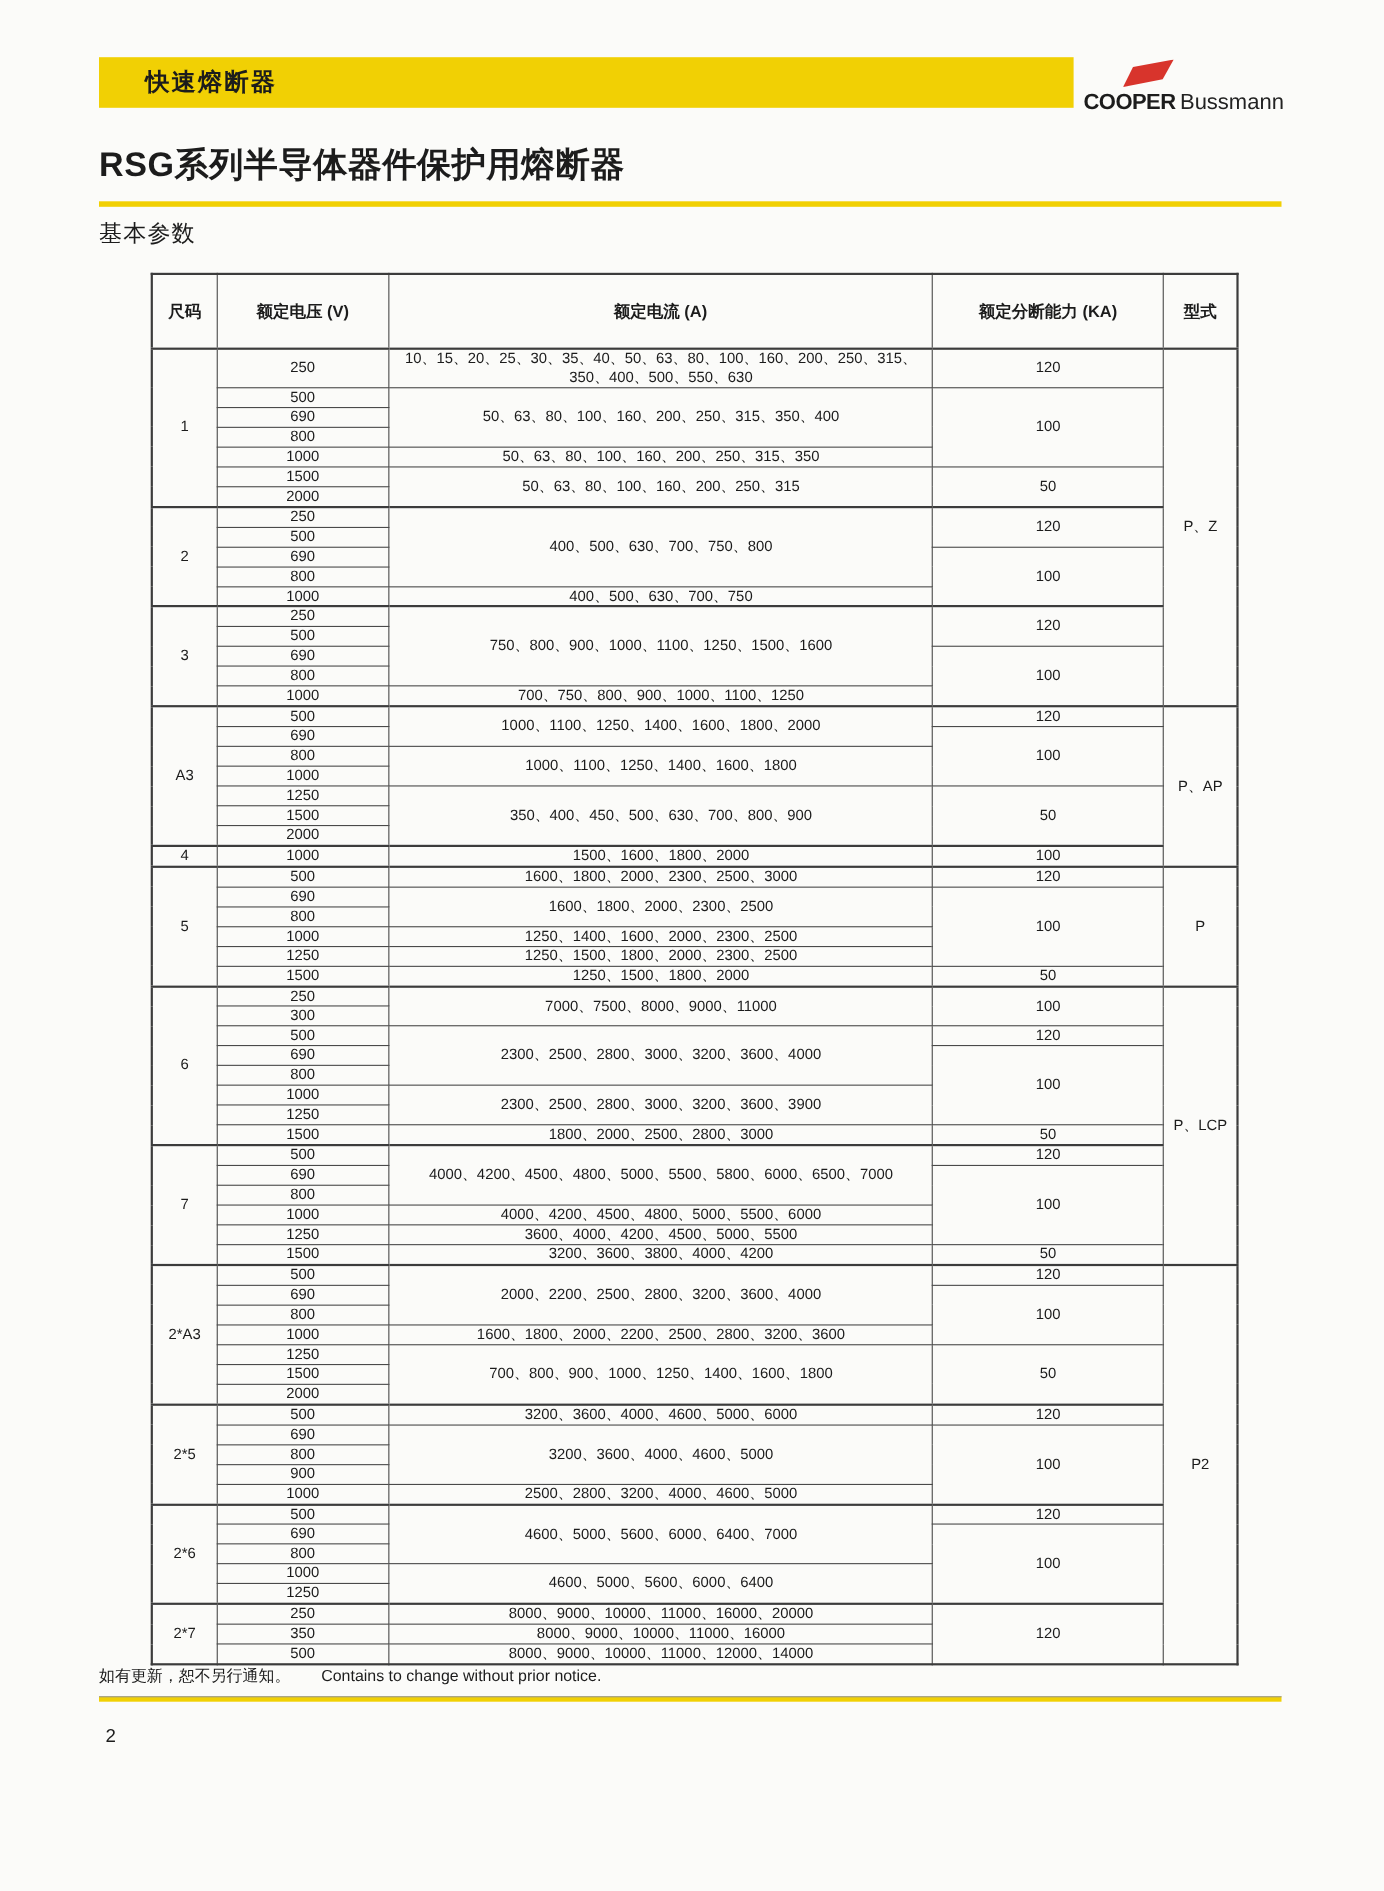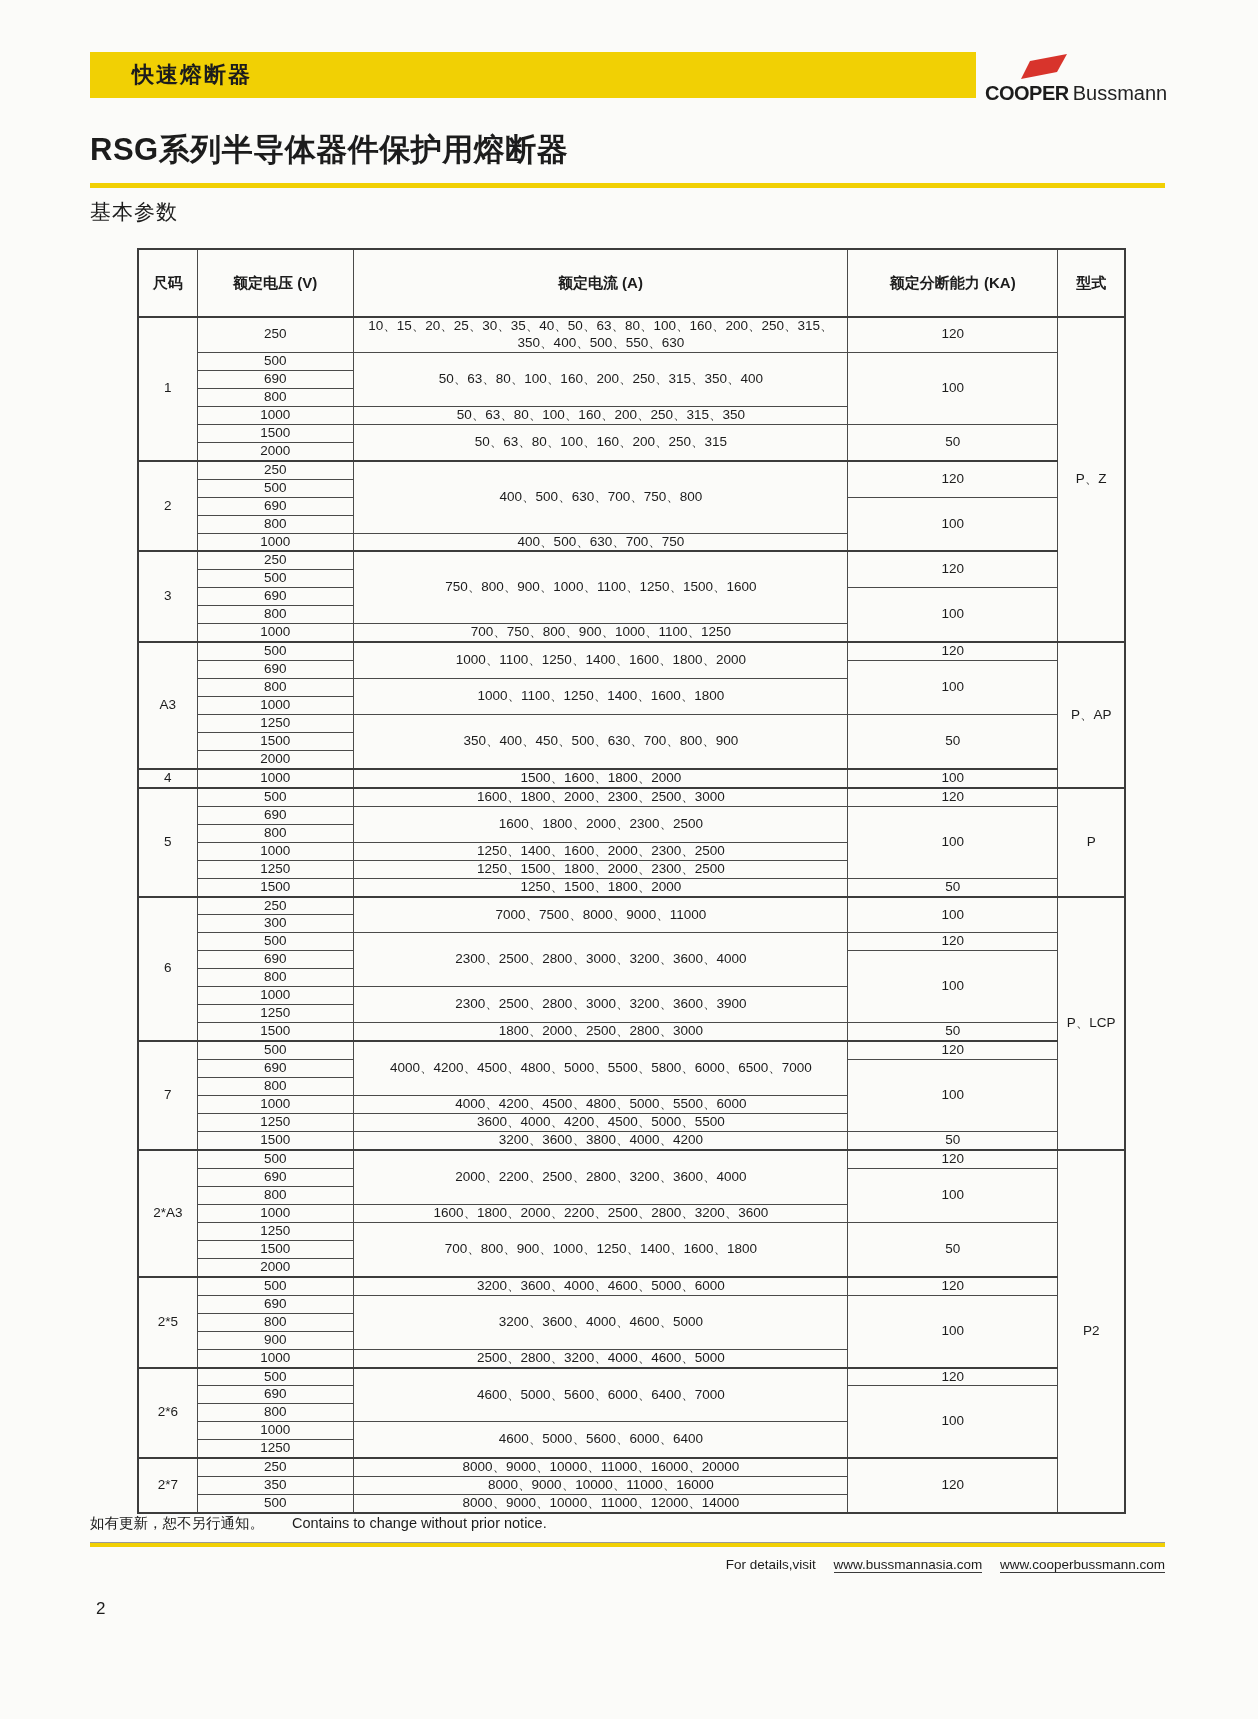--- a/index.html
+++ b/index.html
@@ -388,22 +388,17 @@
     </table>
   </div>
 
   <div class="footer-note">
     <span>如有更新，恕不另行通知。</span><span class="en">Contains to change without prior notice.</span>
   </div>
 
   <div class="rule rule-bottom"></div>
 
   <div class="links">
-    <div>
-      <span class="prefix-en">For details,visit</span>
-      <a class="link">www.bussmannasia.com</a>
-      <a class="link">www.cooperbussmann.com</a>
-    </div>
   </div>
 
   <div class="page-num">2</div>
 
 </div>
 
 </body></html>

